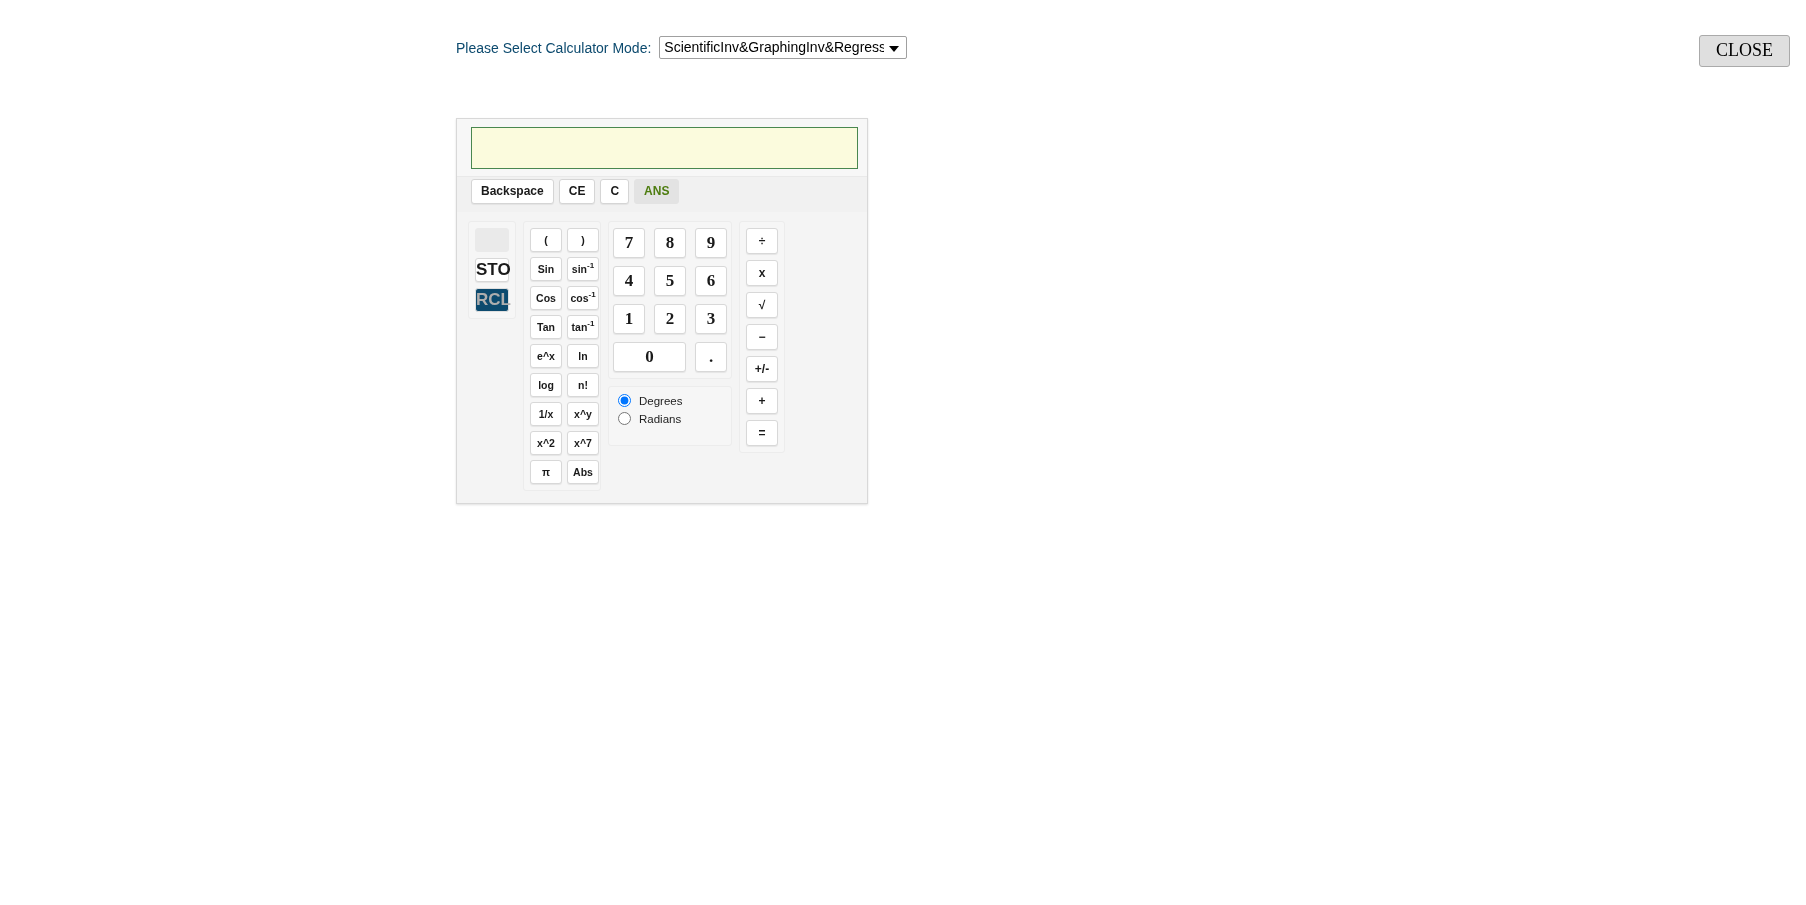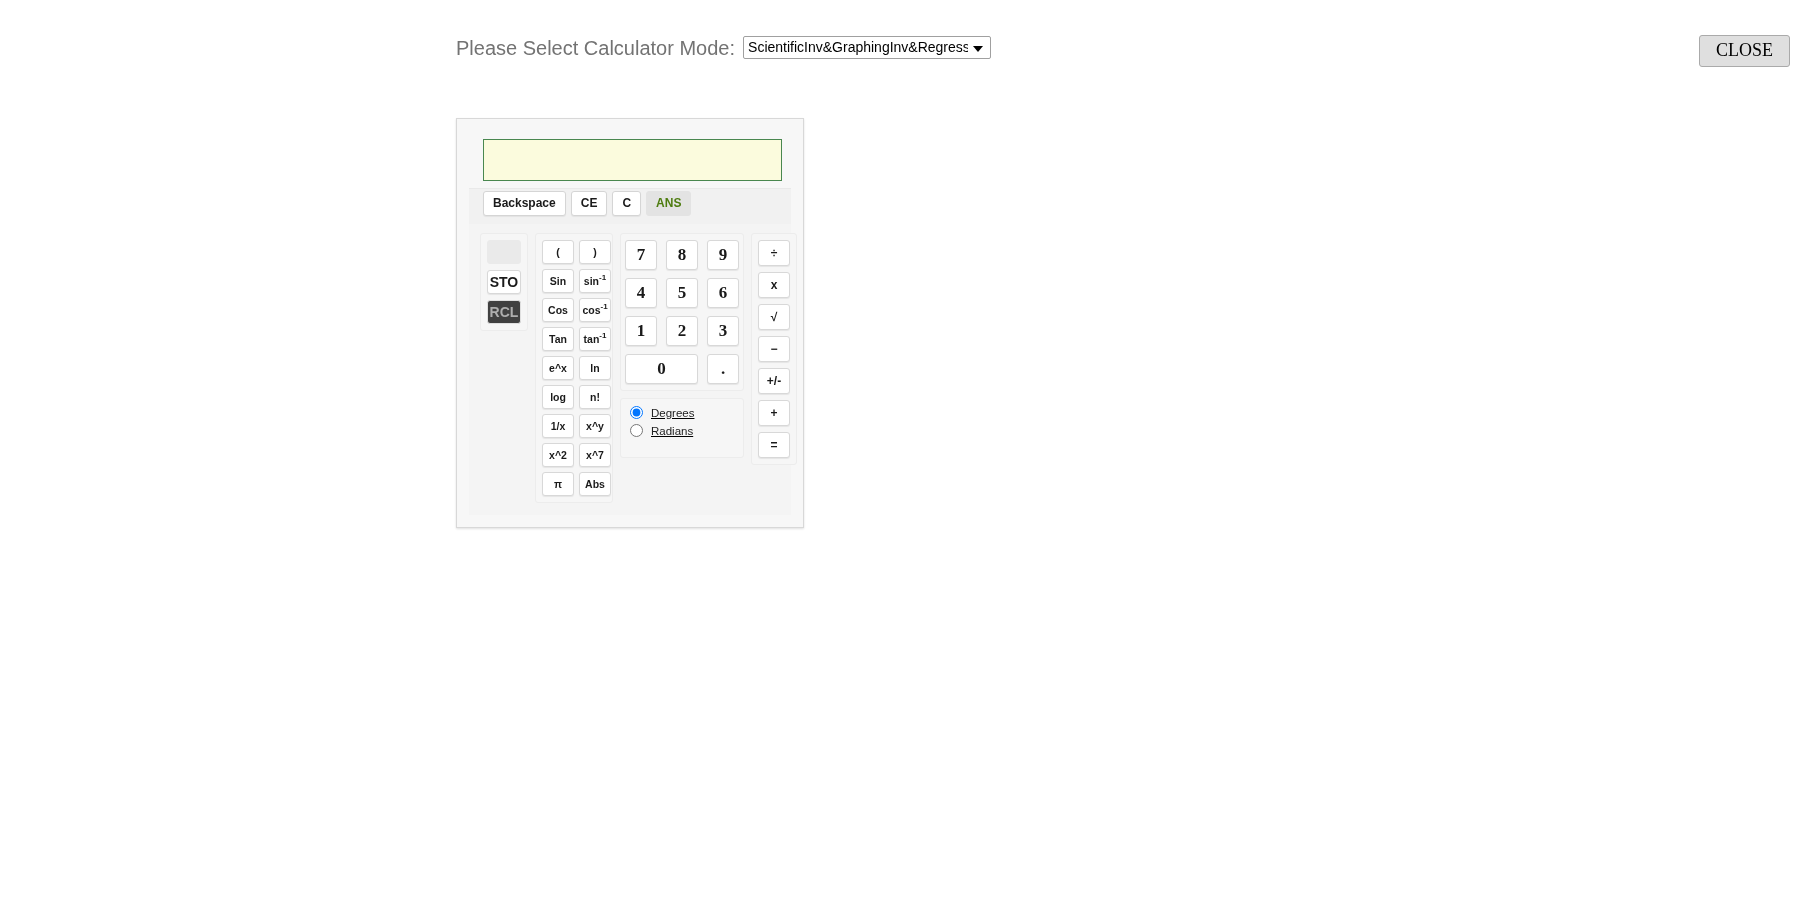--- a/index.html
+++ b/index.html
@@ -26,22 +26,22 @@
   #mode-row {
     position: absolute;
     left: 456px;
     top: 36px;
     display: flex;
     align-items: center;
     white-space: nowrap;
   }
   #mode-label {
     font-family: "Liberation Sans", sans-serif;
-    font-size: 20px;
-    color: #737373;
+    font-size: 14px;
+    color: #0c4a6e;
     margin-right: 8px;
     line-height: 1;
   }
   #mode-select {
     font-family: "Liberation Sans", sans-serif;
     font-size: 14px;
     color: #000000;
     background: #ffffff;
     border: 1px solid #a0a0a0;
     border-radius: 2px;
@@ -83,26 +83,26 @@
     padding: 5px 16px 6px 16px;
     cursor: pointer;
     line-height: 1.05;
   }
 
   
   #calculator {
     position: absolute;
     left: 456px;
     top: 118px;
-    width: 348px;
+    width: 412px;
     background: #f7f7f7;
     border: 1px solid #d8d8d8;
     box-shadow: 0 1px 2px rgba(0,0,0,0.12);
     box-sizing: border-box;
-    padding: 12px;
+    padding: 0;
   }
 
   
   #display-area {
     padding: 8px 9px 7px 14px;
     background: #f7f7f7;
   }
   #display {
     width: 100%;
     height: 42px;
@@ -170,38 +170,38 @@
     display: flex;
     flex-direction: column;
     align-items: center;
     gap: 6px;
   }
   .mem-btn {
     width: 34px;
     height: 24px;
     font-family: "Liberation Sans", sans-serif;
     font-weight: bold;
-    font-size: 14px;
+    font-size: 17px;
     color: #1a1a1a;
     background: #ffffff;
     border: 1px solid #d8d8d8;
     border-radius: 3px;
     cursor: pointer;
     box-shadow: 0 1px 1px rgba(0,0,0,0.07);
     padding: 0;
     text-align: center;
   }
   .mem-btn.blank {
     background: #eaeaea;
     border-color: #eaeaea;
     box-shadow: none;
     cursor: default;
   }
   .mem-btn.disabled {
-    background: #404040;
+    background: #0c4a6e;
     border-color: #e0e0e0;
     color: #aeaeae;
     box-shadow: none;
     cursor: default;
   }
 
   
   #fn-col {
     width: 78px;
   }
@@ -268,21 +268,20 @@
     grid-column: span 2;
   }
   #angle-group {
     padding: 7px 9px 8px 9px;
   }
   .radio-row {
     display: flex;
     align-items: center;
     gap: 8px;
     margin-bottom: 5px;
-    text-decoration: underline;
   }
   .radio-row:last-child { margin-bottom: 12px; }
   .radio-row input[type=radio] {
     margin: 0;
     width: 13px;
     height: 13px;
     cursor: pointer;
   }
   .radio-label {
     font-family: "Liberation Sans", sans-serif;

